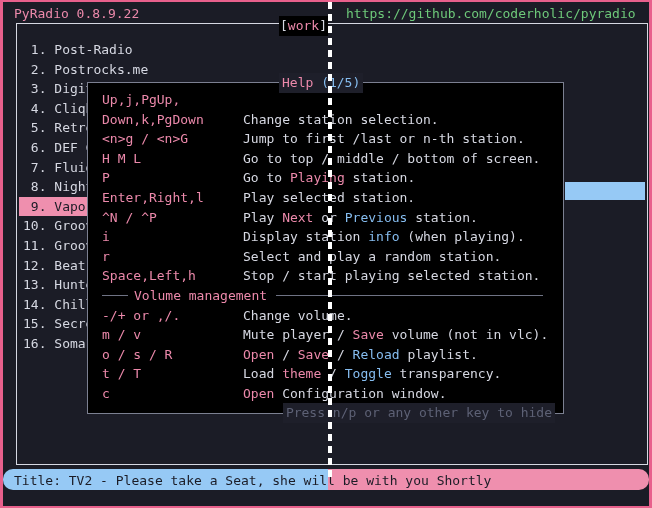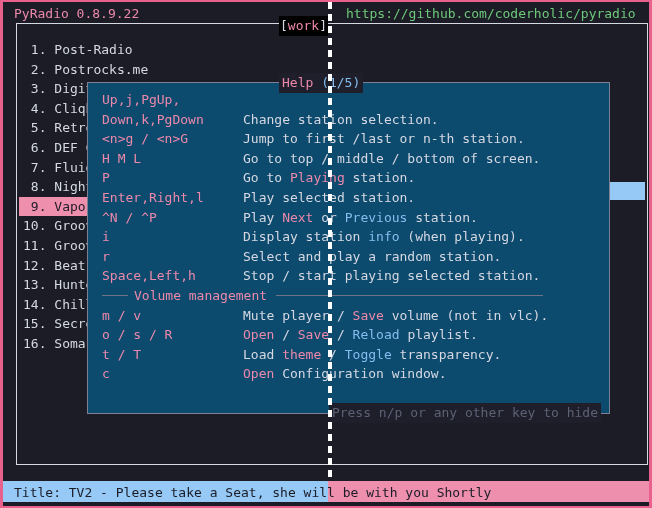--- a/index.html
+++ b/index.html
@@ -87,23 +87,23 @@
     left: 562px; top: 180px;
     width: 80px; height: 18px;
     background: #96c9f5;
     z-index: 3;
   }
 
   
   #helpwin {
     position: absolute;
     left: 84px; top: 80px;
-    width: 523px; height: 332px;
+    width: 477px; height: 332px;
     border: 1px solid #7c8091;
-    background: #0c4a6e;
+    background: #000000;
     box-sizing: border-box;
     z-index: 4;
   }
   #help-title {
     position: absolute;
     left: 191px; top: -10px;
     white-space: pre;
     background: #1e1f2a;
     padding: 0 3px;
     z-index: 5;
@@ -180,24 +180,25 @@
     background: repeating-linear-gradient(
       to bottom,
       #ffffff 0px, #ffffff 7px,
       rgba(0,0,0,0) 7px, rgba(0,0,0,0) 12px
     );
   }
 
   
   #statusbar {
     position: absolute;
-    left: 0; bottom: 4px;
+    left: 0; bottom: 16px;
     width: 646px; height: 21px;
     z-index: 7;
     overflow: hidden;
+    border-radius: 10px;
   }
   #status-bg-left {
     position: absolute;
     left: 0; top: 0;
     width: 325px; height: 21px;
     background: #96c9f5;
   }
   #status-bg-right {
     position: absolute;
     left: 325px; top: 0;
@@ -257,20 +258,21 @@
         <div class="hrow"><span class="hkey">Enter,Right,l</span><span class="hdesc">Play selected station.</span></div>
         <div class="hrow"><span class="hkey">^N / ^P</span><span class="hdesc">Play <span class="hl">Next</span> or <span class="hb">Previous</span> station.</span></div>
         <div class="hrow"><span class="hkey">i</span><span class="hdesc">Display station <span class="hb">info</span> (when playing).</span></div>
         <div class="hrow"><span class="hkey">r</span><span class="hdesc">Select and play a random station.</span></div>
         <div class="hrow"><span class="hkey">Space,Left,h</span><span class="hdesc">Stop / start playing selected station.</span></div>
         <div class="hsec">
           <span class="line-l"></span>
           <span class="sec-label">Volume management</span>
           <span class="line-r" style="left: 178.3px; width: 266.7px;"></span>
         </div>
+        <div class="hrow"><span class="hkey">-/+ or ,/.</span><span class="hdesc">Change volume.</span></div>
         <div class="hrow"><span class="hkey">m / v</span><span class="hdesc">Mute player / <span class="hl">Save</span> volume (not in vlc).</span></div>
         <div class="hrow"><span class="hkey">o / s / R</span><span class="hdesc"><span class="hl">Open</span> / <span class="hl">Save</span> / <span class="hb">Reload</span> playlist.</span></div>
         <div class="hrow"><span class="hkey">t / T</span><span class="hdesc">Load <span class="hl">theme</span> / <span class="hb">Toggle</span> transparency.</span></div>
         <div class="hrow"><span class="hkey">c</span><span class="hdesc"><span class="hl">Open</span> Configuration window.</span></div>
       </div>
     <div id="help-hint">Press n/p or any other key to hide</div>
   </div>
 
   <div id="dashline"></div>
 

